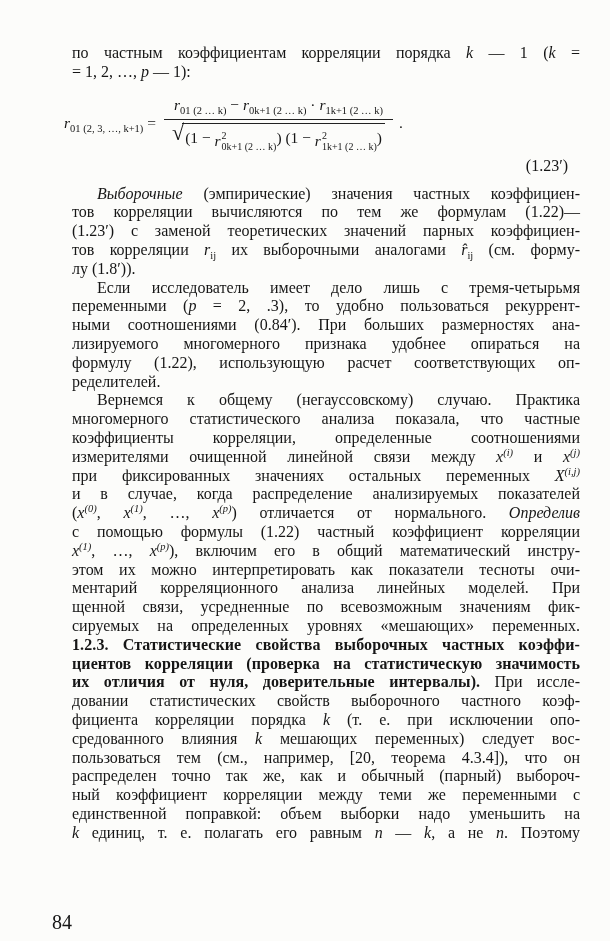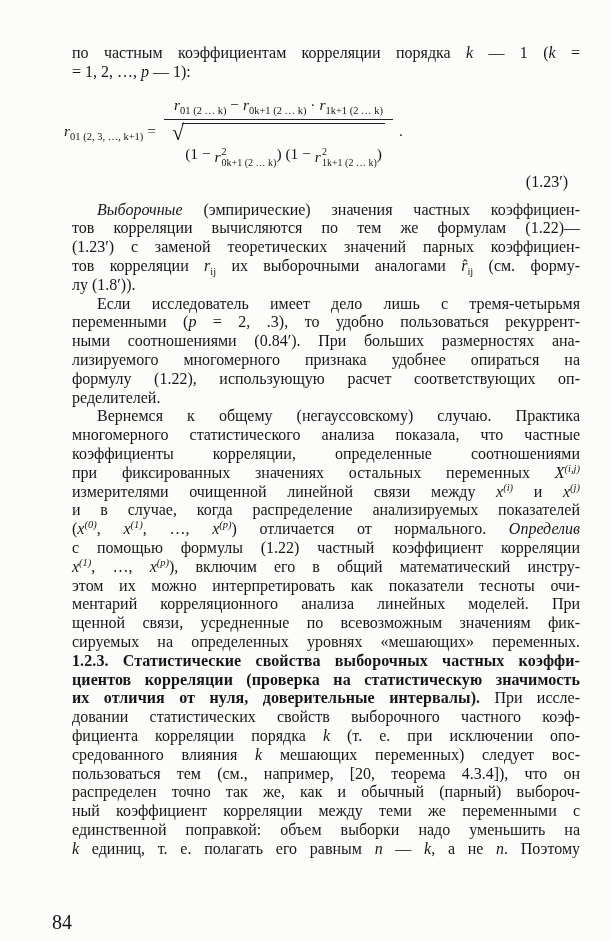--- a/index.html
+++ b/index.html
@@ -23,21 +23,21 @@
   .seg-u{font-size:10.5px;vertical-align:-4px;line-height:0;}
   
   .formula{margin:13px 0 9px -8px;font-size:15.5px;}
   .frow{display:flex;align-items:center;line-height:1.3;}
   .flhs{white-space:nowrap;}
   .frac{display:inline-block;margin-left:8px;}
   .fnum{display:block;padding:0 10px 4px;white-space:nowrap;}
   .fden{display:flex;align-items:flex-start;justify-content:center;
         border-top:1.4px solid #222;padding:3px 2px 0;white-space:nowrap;}
   .rad{font-size:22px;line-height:1;margin-right:-2px;transform:translateY(-1px);}
-  .radicand{border-top:1.4px solid #222;padding:20px 3px 0;white-space:nowrap;}
+  .radicand{border-top:1.4px solid #222;padding:4px 3px 0;white-space:nowrap;}
   .fper{margin-left:6px;}
   .ftag{text-align:right;padding-right:12px;margin-top:5px;font-size:16px;}
   .r2{display:inline-flex;align-items:center;vertical-align:-3px;}
   .r2 .ri{font-style:italic;}
   .r2 .ss{display:inline-flex;flex-direction:column;align-items:flex-start;
           font-size:10px;line-height:1.1;margin-left:1px;}
   .page-number{position:absolute;left:52px;top:911px;font-size:20px;}
 </style>
 </head>
 <body>
@@ -86,22 +86,22 @@
         <div class="line">переменными (<span class="seg-i">p</span> = 2, .3), то удобно пользоваться рекуррент-</div>
         <div class="line">ными соотношениями (0.84′). При больших размерностях ана-</div>
         <div class="line">лизируемого многомерного признака удобнее опираться на</div>
         <div class="line">формулу (1.22), использующую расчет соответствующих оп-</div>
         <div class="line nj">ределителей.</div>
       </div>
       <div class="para">
         <div class="line ind">Вернемся к общему (негауссовскому) случаю. Практика</div>
         <div class="line">многомерного статистического анализа показала, что частные</div>
         <div class="line">коэффициенты корреляции, определенные соотношениями</div>
+        <div class="line">измерителями очищенной линейной связи между <span class="seg-i">x</span><span class="seg-s">(i)</span> и <span class="seg-i">x</span><span class="seg-s">(j)</span></div>
         <div class="line">при фиксированных значениях остальных переменных <span class="seg-i">X</span><span class="seg-s">(i,j)</span></div>
-        <div class="line">измерителями очищенной линейной связи между <span class="seg-i">x</span><span class="seg-s">(i)</span> и <span class="seg-i">x</span><span class="seg-s">(j)</span></div>
         <div class="line">и в случае, когда распределение анализируемых показателей</div>
         <div class="line">(<span class="seg-i">x</span><span class="seg-s">(0)</span>, <span class="seg-i">x</span><span class="seg-s">(1)</span>, …, <span class="seg-i">x</span><span class="seg-s">(p)</span>) отличается от нормального. <span class="seg-i">Определив</span></div>
         <div class="line">с помощью формулы (1.22) частный коэффициент корреляции</div>
         <div class="line"><span class="seg-i">x</span><span class="seg-s">(1)</span>, …, <span class="seg-i">x</span><span class="seg-s">(p)</span>), включим его в общий математический инстру-</div>
         <div class="line">этом их можно интерпретировать как показатели тесноты очи-</div>
         <div class="line">ментарий корреляционного анализа линейных моделей. При</div>
         <div class="line">щенной связи, усредненные по всевозможным значениям фик-</div>
         <div class="line">сируемых на определенных уровнях «мешающих» переменных.</div>
       </div>
       <div class="para">

